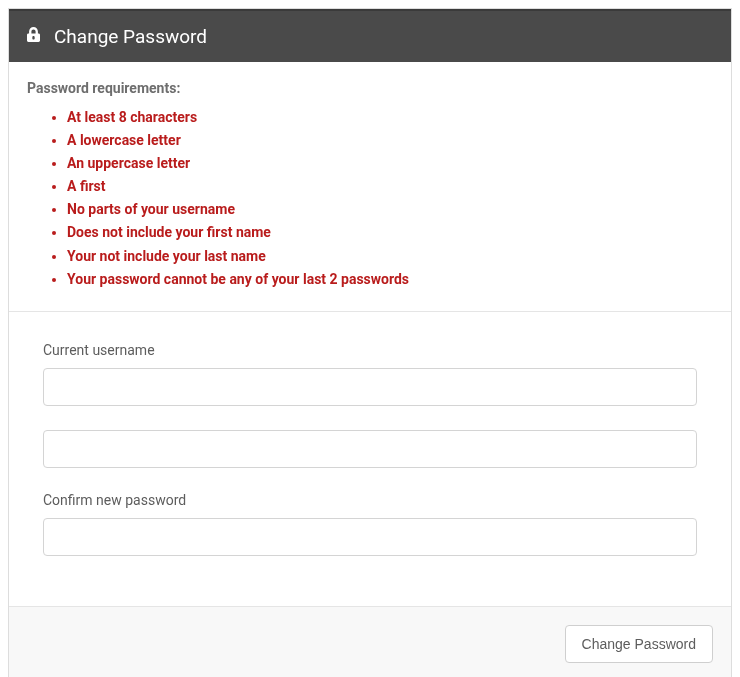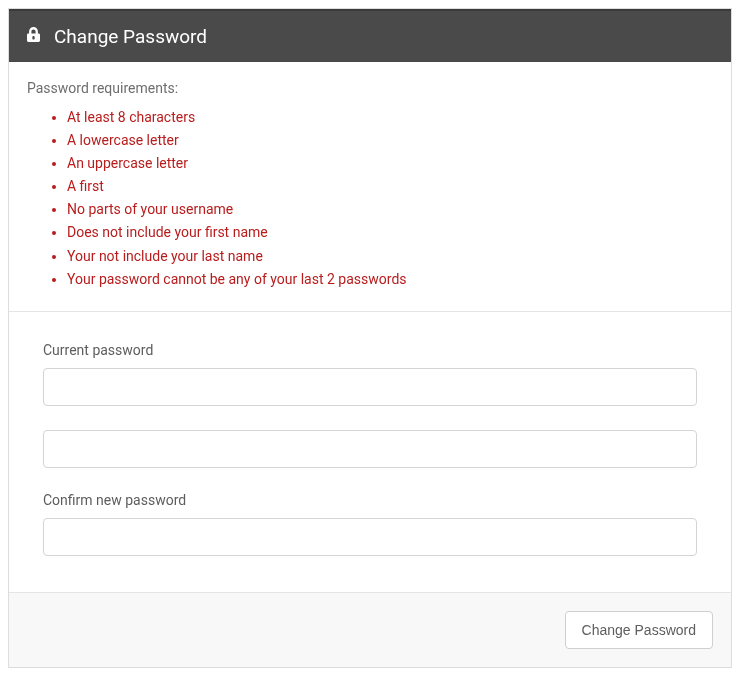--- a/index.html
+++ b/index.html
@@ -35,20 +35,21 @@
     .panel-header h2 {
       font-size: 19px;
       font-weight: 400;
     }
     .requirements-section {
       background: #ffffff;
       padding: 18px 18px 20px 18px;
       border-bottom: 1px solid #e5e5e5;
       color: #6e6e6e;
       font-size: 14px;
+      font-weight: bold;
     }
     .requirements-section p {
       margin-bottom: 10px;
     }
     .requirements-section ul {
       list-style: disc;
       padding-left: 40px;
     }
     .requirements-section li {
       line-height: 1.65;
@@ -57,21 +58,21 @@
     }
     .form-section {
       background: #ffffff;
       padding: 30px 34px 36px 34px;
       border-bottom: 1px solid #e5e5e5;
     }
     .form-group {
       margin-bottom: 24px;
     }
     .form-group:last-child {
-      margin-bottom: 0;
+      margin-bottom: 14px;
     }
     .form-group label {
       display: block;
       color: #5d5d5d;
       font-size: 14px;
       margin-bottom: 10px;
     }
     .form-group input {
       width: 100%;
       height: 38px;
@@ -120,21 +121,21 @@
       <li>A first</li>
       <li>No parts of your username</li>
       <li>Does not include your first name</li>
       <li>Your not include your last name</li>
       <li>Your password cannot be any of your last 2 passwords</li>
     </ul>
   </div>
 
   <div class="form-section">
     <div class="form-group">
-      <label>Current password</label>
+      <label>Current username</label>
       <input type="password" value="" style="">
     </div>
     <div class="form-group">
       <input type="password" value="" style="">
     </div>
     <div class="form-group">
       <label>Confirm new password</label>
       <input type="password" value="" style="">
     </div>
   </div>

